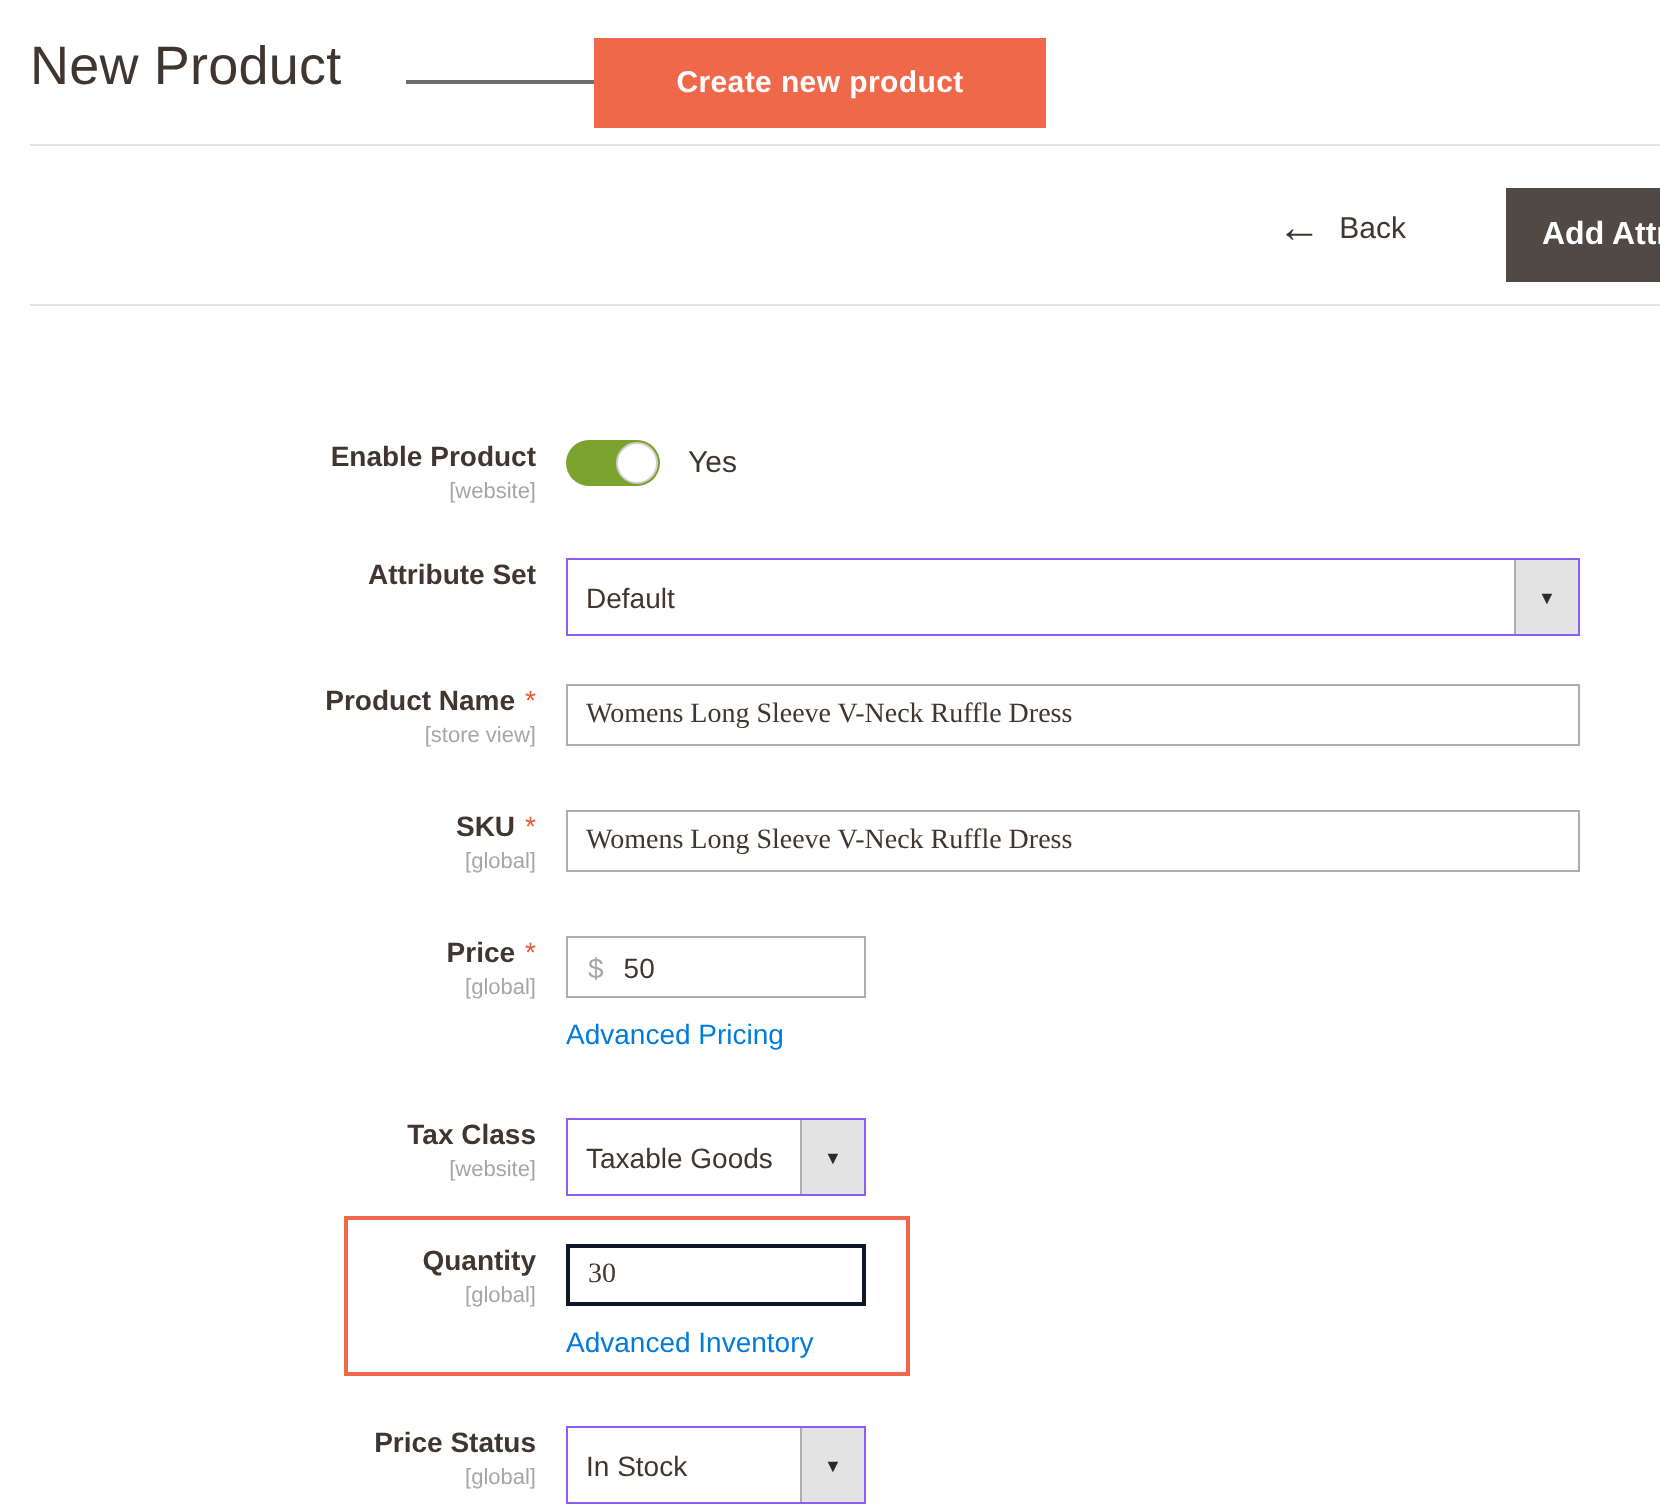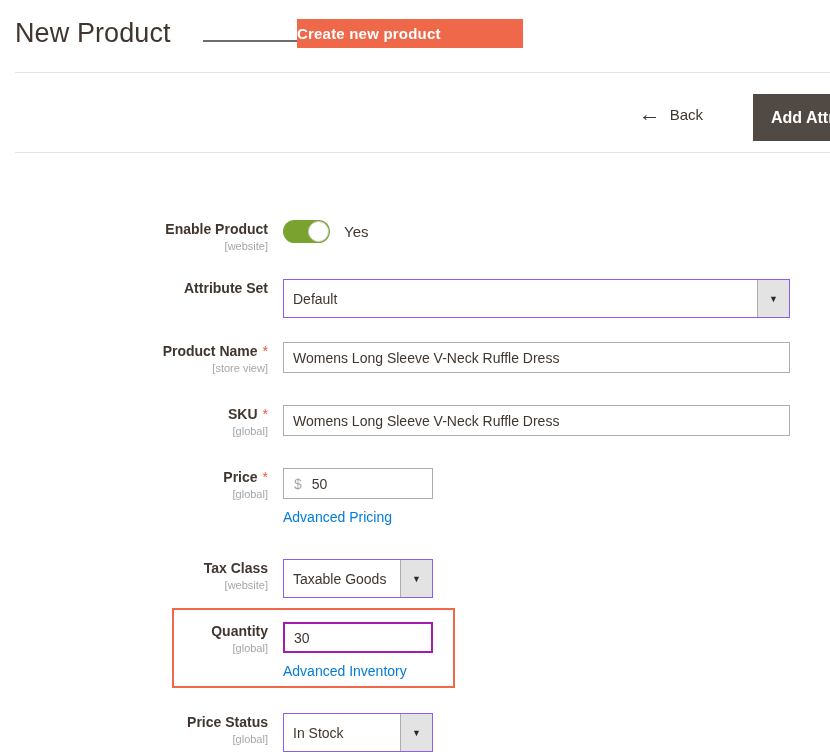--- a/index.html
+++ b/index.html
@@ -37,25 +37,25 @@
     top: 40px;
     width: 97px;
     height: 2px;
     background: #6d6d6d;
   }
   .callout-box {
     position: absolute;
     left: 297px;
     top: 19px;
     width: 226px;
-    height: 29px;
+    height: 45px;
     background: #f0684a;
     display: flex;
     align-items: center;
-    justify-content: flex-start;
+    justify-content: center;
   }
   .callout-box .callout-text {
     color: #ffffff;
     font-size: 15px;
     font-weight: bold;
     letter-spacing: 0.2px;
   }
 
   .divider {
     position: absolute;
@@ -164,29 +164,29 @@
     display: flex;
     flex-direction: column;
   }
 
   
   .text-input {
     box-sizing: border-box;
     height: 31px;
     border: 1px solid #adadad;
     background: #ffffff;
-    font-family: Liberation Sans, sans-serif;
+    font-family: Liberation Serif, serif;
     font-size: 14px;
     color: #41362f;
     padding: 0 9px;
     outline: none;
   }
   .text-input.wide { width: 507px; }
   .text-input.focused {
-    border: 2px solid #a21caf;
+    border: 2px solid #0f172a;
     width: 150px;
   }
 
   
   .select-wrap {
     display: inline-flex;
     height: 39px;
     border: 1px solid #8b5cf6;
     background: #ffffff;
     box-sizing: border-box;

